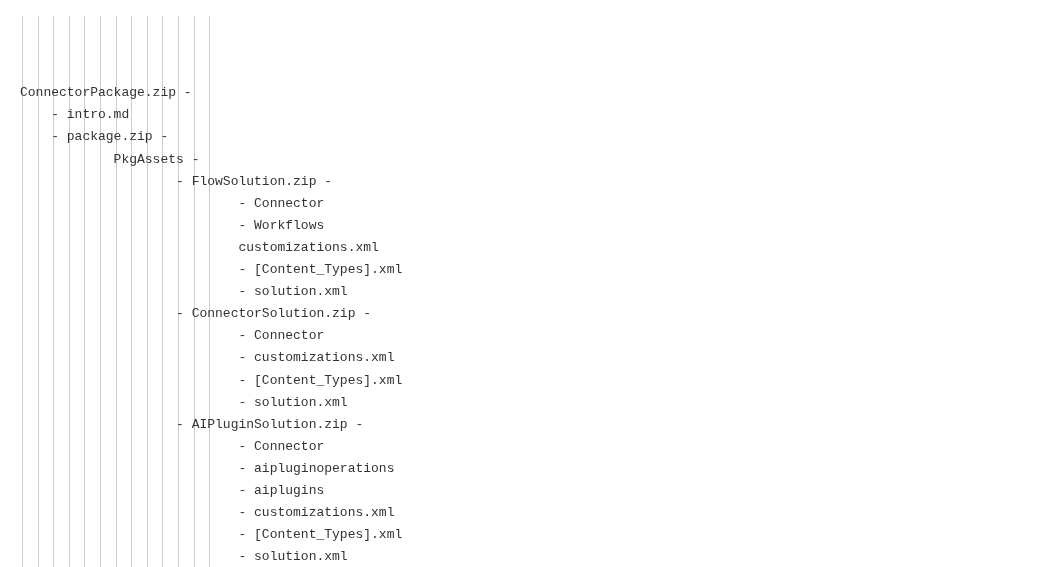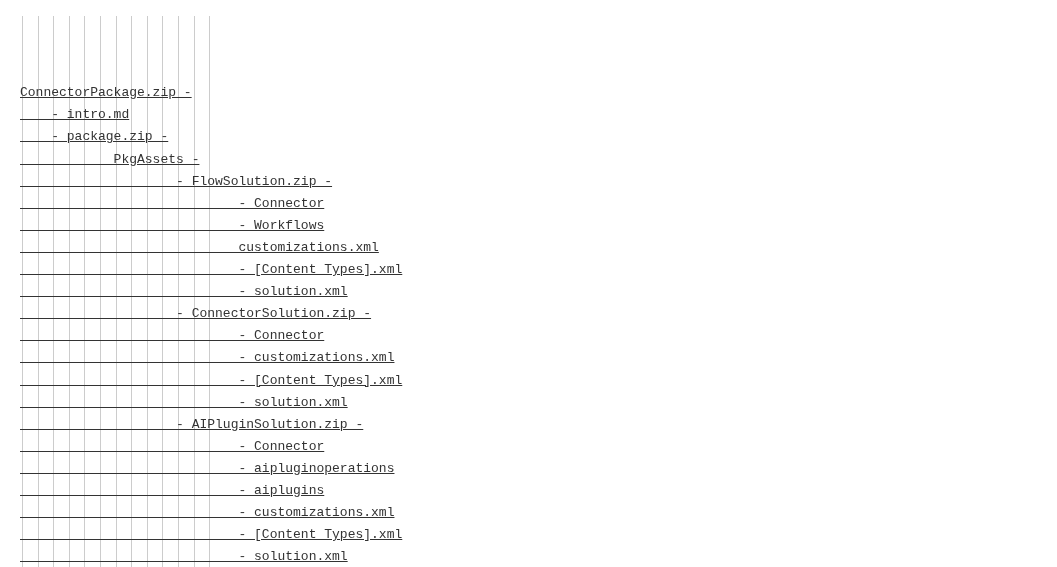--- a/index.html
+++ b/index.html
@@ -20,21 +20,20 @@
 
     .tree-container {
       position: relative;
       line-height: 1.7;
       white-space: pre;
     }
 
     .tree-line {
       display: block;
       position: relative;
-      text-decoration: underline;
     }
 
     
     .guides {
       position: absolute;
       top: 0;
       left: 0;
       width: 100%;
       height: 100%;
       pointer-events: none;

